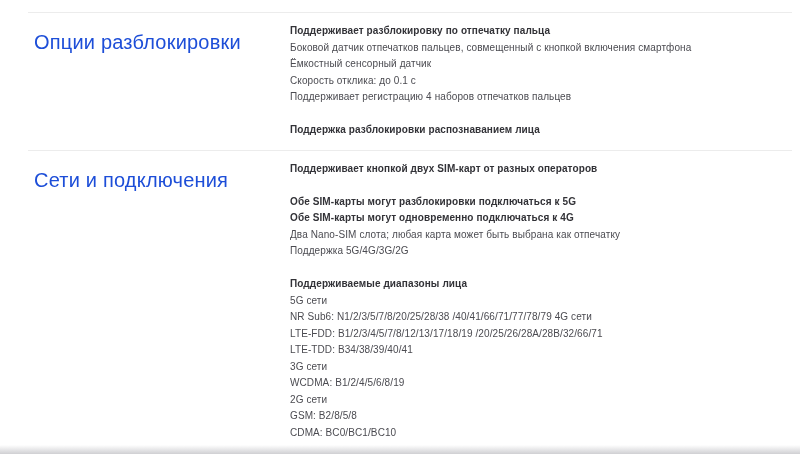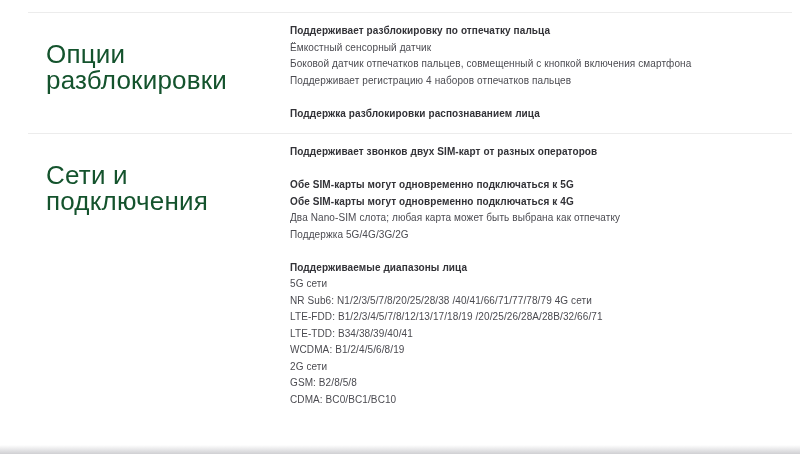--- a/index.html
+++ b/index.html
@@ -21,26 +21,26 @@
     display: flex;
     margin: 0 8px 0 28px;
     border-top: 1px solid #ececec;
     padding: 10px 0 11px 0;
   }
   .spec-left {
     flex: 0 0 262px;
     width: 262px;
   }
   .spec-title {
-    margin: 16px;
+    margin: 4px;
     padding: 2px 0 0 2px;
-    font-size: 26px;
+    font-size: 20px;
     font-weight: 400;
     line-height: 26px;
-    color: #14532d;
+    color: #1d4ed8;
     letter-spacing: 0.2px;
   }
   .spec-right {
     flex: 1 1 auto;
     min-width: 0;
   }
   .line {
     margin: 0;
     font-size: 10px;
     line-height: 16.5px;
@@ -67,45 +67,47 @@
 <body>
 
 <div class="page">
 
   <section class="spec-section">
     <div class="spec-left">
       <h2 class="spec-title">Опции разблокировки</h2>
     </div>
     <div class="spec-right">
       <p class="line bold">Поддерживает разблокировку по отпечатку пальца</p>
+      <p class="line">Боковой датчик отпечатков пальцев, совмещенный с кнопкой включения смартфона</p>
       <p class="line">Ёмкостный сенсорный датчик</p>
-      <p class="line">Боковой датчик отпечатков пальцев, совмещенный с кнопкой включения смартфона</p>
+      <p class="line">Скорость отклика: до 0.1 с</p>
       <p class="line">Поддерживает регистрацию 4 наборов отпечатков пальцев</p>
       <p class="line"></p>
       <p class="line bold">Поддержка разблокировки распознаванием лица</p>
     </div>
   </section>
 
   <section class="spec-section">
     <div class="spec-left">
       <h2 class="spec-title">Сети и подключения</h2>
     </div>
     <div class="spec-right">
-      <p class="line bold">Поддерживает звонков двух SIM-карт от разных операторов</p>
+      <p class="line bold">Поддерживает кнопкой двух SIM-карт от разных операторов</p>
       <p class="line"></p>
-      <p class="line bold">Обе SIM-карты могут одновременно подключаться к 5G</p>
+      <p class="line bold">Обе SIM-карты могут разблокировки подключаться к 5G</p>
       <p class="line bold">Обе SIM-карты могут одновременно подключаться к 4G</p>
       <p class="line">Два Nano-SIM слота; любая карта может быть выбрана как отпечатку</p>
       <p class="line">Поддержка 5G/4G/3G/2G</p>
       <p class="line"></p>
       <p class="line bold">Поддерживаемые диапазоны лица</p>
       <p class="line">5G сети</p>
       <p class="line">NR Sub6: N1/2/3/5/7/8/20/25/28/38 /40/41/66/71/77/78/79 4G сети</p>
       <p class="line">LTE-FDD: B1/2/3/4/5/7/8/12/13/17/18/19 /20/25/26/28A/28B/32/66/71</p>
       <p class="line">LTE-TDD: B34/38/39/40/41</p>
+      <p class="line">3G сети</p>
       <p class="line">WCDMA: B1/2/4/5/6/8/19</p>
       <p class="line">2G сети</p>
       <p class="line">GSM: B2/8/5/8</p>
       <p class="line">CDMA: BC0/BC1/BC10</p>
     </div>
   </section>
 
   <div class="bottom-fade"></div>
 </div>
 

